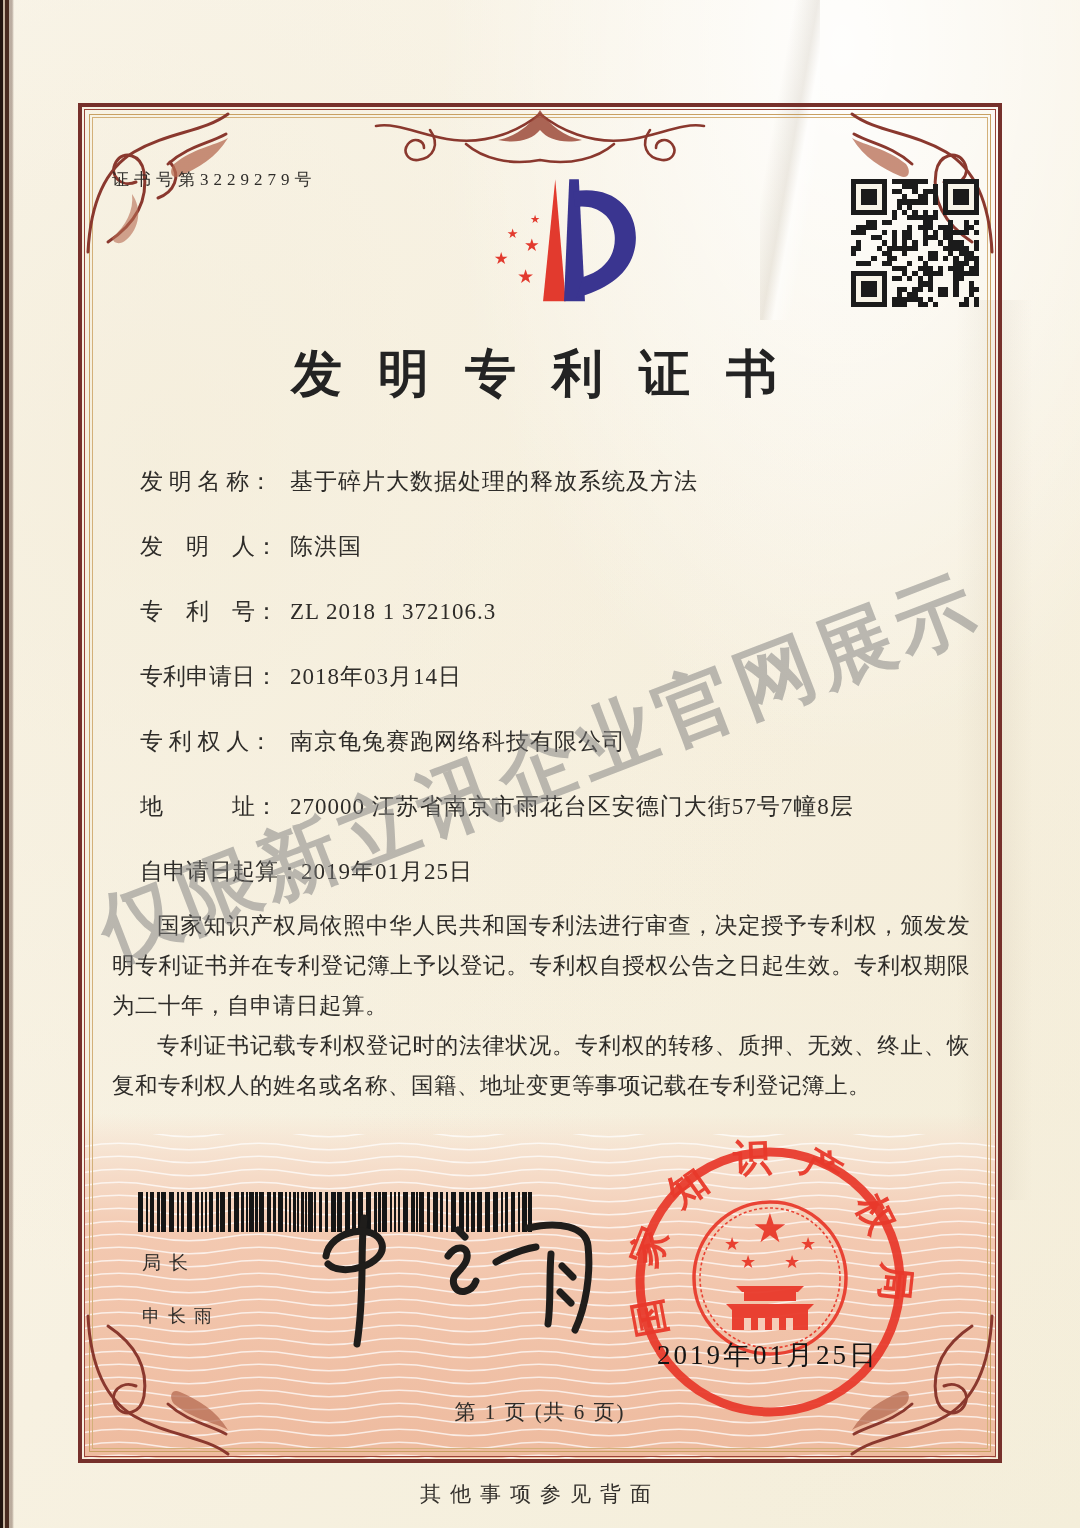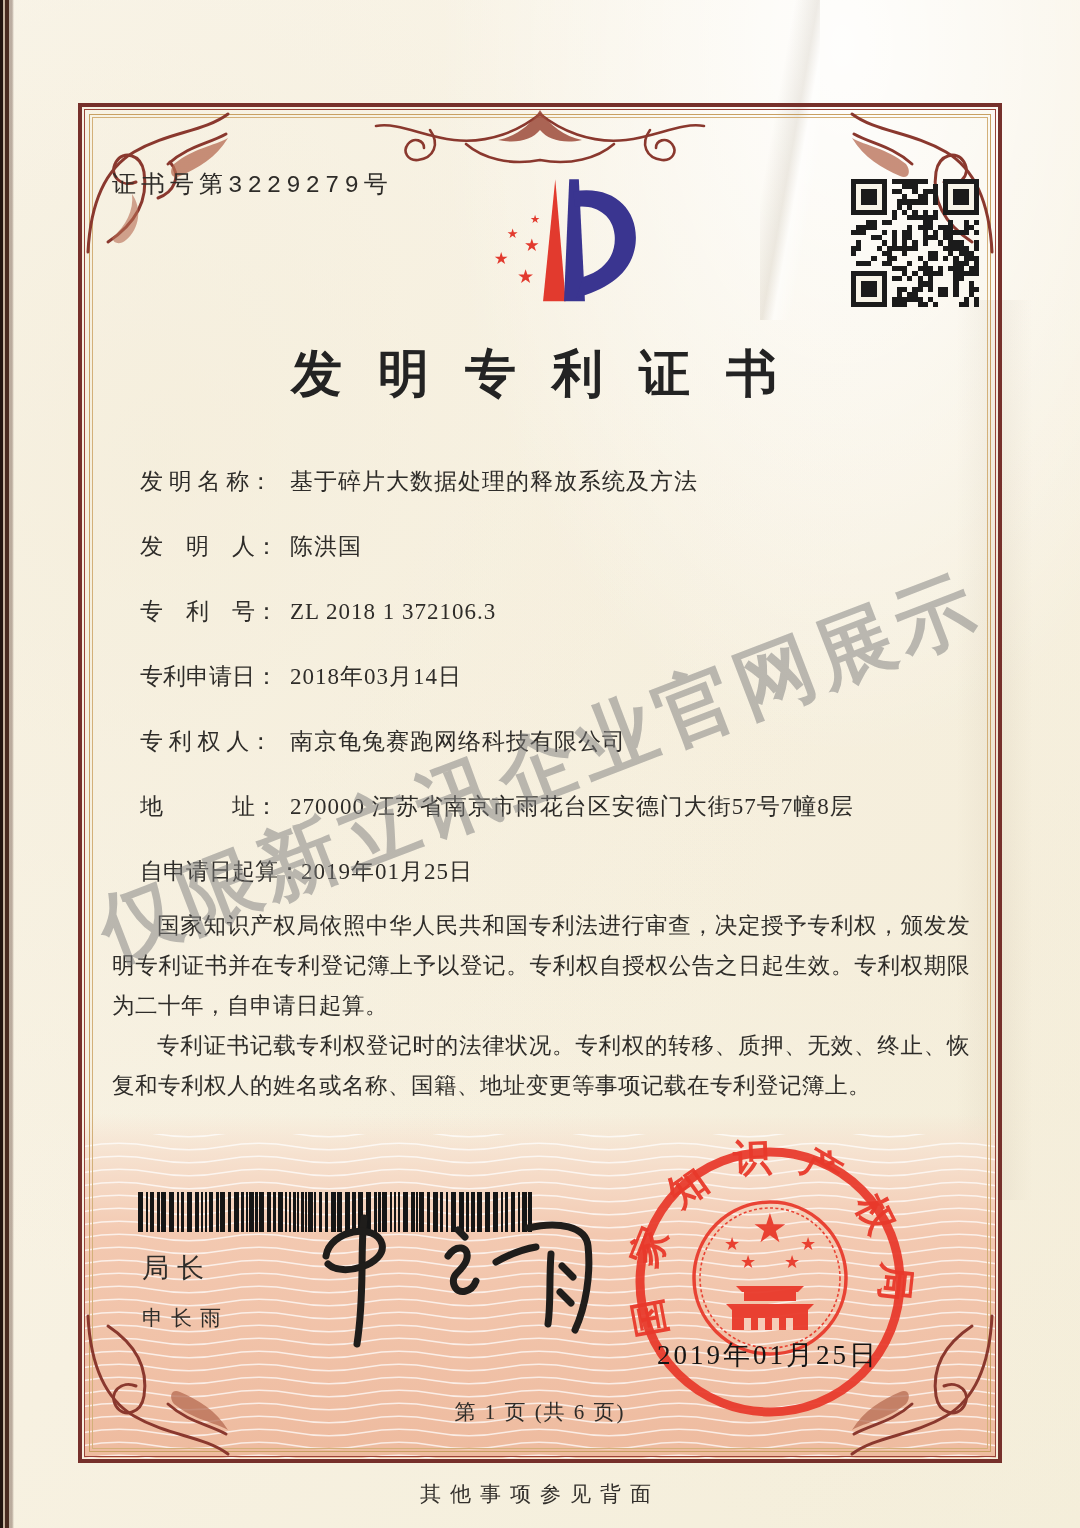--- a/index.html
+++ b/index.html
@@ -28,40 +28,40 @@
   .frame .f4{position:absolute;inset:10px;border:1px solid #d3b079;}
 
   
   .band{position:absolute;left:84px;top:1114px;width:912px;height:344px;z-index:2;
     background:linear-gradient(180deg,rgba(246,228,213,0) 0,rgba(246,224,206,.85) 38px,#f3c9b1 120px,#eebb9f 100%);}
   .band svg{position:absolute;inset:0;width:100%;height:100%;}
 
   .ornament{position:absolute;z-index:3;pointer-events:none;}
 
   .content{position:absolute;inset:0;z-index:4;}
-  .cert-no{position:absolute;left:112px;top:168px;font-size:24px;letter-spacing:5px;font-family:Liberation Mono, monospace;}
+  .cert-no{position:absolute;left:112px;top:168px;font-size:17px;letter-spacing:5px;}
   .logo{position:absolute;left:468px;top:166px;width:192px;height:152px;}
   .qr{position:absolute;left:851px;top:179px;width:128px;height:128px;}
   .qr svg{width:100%;height:100%;shape-rendering:crispEdges;}
 
   .title{position:absolute;left:0;width:1080px;top:340px;text-align:center;
     font-size:51px;font-weight:600;letter-spacing:36px;padding-left:24px;box-sizing:border-box;color:#232323;}
 
   .row{position:absolute;left:140px;width:840px;font-size:23px;white-space:nowrap;}
   .row .label{display:inline-block;min-width:150px;}
   .row .value{letter-spacing:1px;}
   .row .pair2{position:absolute;left:405px;top:0;}
   .r0{top:466px}.r1{top:531px}.r2{top:596px}.r3{top:661px}.r4{top:726px}.r5{top:791px}.r6{top:856px}
 
   .paras{position:absolute;left:112px;top:906px;width:858px;}
   .paras p{margin:0;font-size:22.5px;line-height:40px;text-indent:2em;text-align:justify;letter-spacing:.5px;}
 
   .barcode{position:absolute;left:138px;top:1192px;width:398px;height:40px;}
-  .signer-title{position:absolute;left:142px;top:1250px;font-size:27px;letter-spacing:8px;}
-  .signer-name{position:absolute;left:142px;top:1304px;font-size:21px;letter-spacing:8px;}
+  .signer-title{position:absolute;left:142px;top:1250px;font-size:19px;letter-spacing:8px;}
+  .signer-name{position:absolute;left:142px;top:1304px;font-size:18px;letter-spacing:8px;}
   .signature{position:absolute;left:268px;top:1200px;width:340px;height:160px;}
 
   .seal{position:absolute;left:626px;top:1138px;width:288px;height:288px;mix-blend-mode:multiply;}
 
   .page-info{position:absolute;left:80px;top:1398px;width:920px;text-align:center;font-size:21px;letter-spacing:2px;}
   .back-note{position:absolute;left:0;top:1480px;width:1080px;text-align:center;font-size:21px;letter-spacing:9px;color:#33302c;}
 
   .watermark{position:absolute;left:540px;top:768px;transform:translate(-50%,-50%) rotate(-21deg);
     font-family:"Liberation Sans","DejaVu Sans",sans-serif;font-weight:600;
     font-size:79px;letter-spacing:6px;white-space:nowrap;color:#7e7e7e;opacity:.5;z-index:9;pointer-events:none;}

